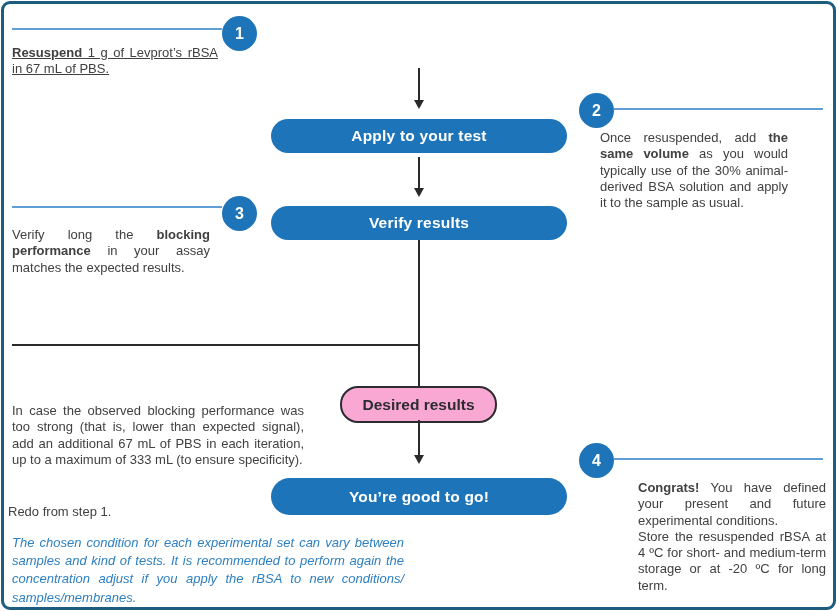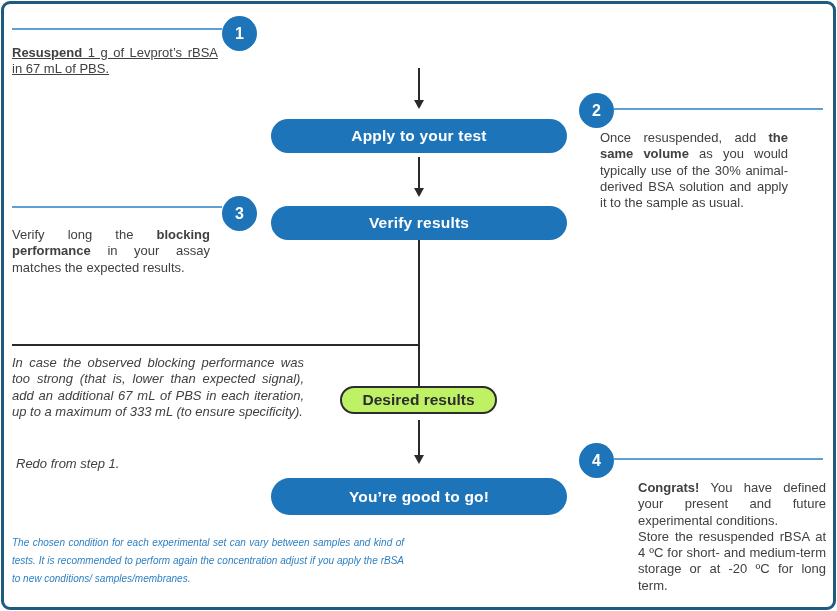--- a/index.html
+++ b/index.html
@@ -28,29 +28,29 @@
   .arrowhead{
     position:absolute;width:0;height:0;
     border-left:5px solid transparent;border-right:5px solid transparent;
     border-top:9px solid #2a2a2a;
   }
   .note{
     position:absolute;font-size:13px;line-height:16.3px;text-align:justify;
     color:#414042;
   }
   .oval{
-    position:absolute;left:340px;top:386px;width:157px;height:28px;background:#bef264;
+    position:absolute;left:340px;top:386px;width:157px;height:37px;background:#f9a8d4;
     border:2px solid #2b2b30;border-radius:18px;box-sizing:border-box;
     display:flex;align-items:center;justify-content:center;
     color:#2b2b30;font-weight:bold;font-size:15.5px;
   }
-  .italic{font-style:italic;}
+  .italic{margin-top:48px;}
   .footer-note{
     position:absolute;left:12px;top:534px;width:392px;
-    font-style:italic;font-size:10px;line-height:18.2px;text-align:justify;
+    font-style:italic;font-size:13px;line-height:18.2px;text-align:justify;
     color:#2e80c2;
   }
   b{font-weight:bold;}
 </style>
 </head>
 <body>
 
 <div class="stage">
 
   <div class="callout-line" style="left:12px;top:28px;width:210px;"></div>
@@ -91,21 +91,21 @@
   <div class="pill" style="left:271px;top:206px;">
     <span>Verify results</span>
   </div>
 
   <div class="flow-vline" style="left:418px;top:240px;height:146px;"></div>
   <div class="flow-hline" style="left:12px;top:344px;width:408px;"></div>
 
   <div class="note italic" style="left:12px;top:355px;width:292px;">
     <div class="para">In case the observed blocking performance was too strong (that is, lower than expected signal), add an additional 67 mL of PBS in each iteration, up to a maximum of 333 mL (to ensure specificity).</div>
   </div>
-  <div class="note italic" style="left:16px;top:456px;width:292px;">Redo from step 1.</div>
+  <div class="note italic" style="left:8px;top:456px;width:292px;">Redo from step 1.</div>
 
   <div class="oval">
     <span>Desired results</span>
   </div>
 
   <div class="flow-vline" style="left:418px;top:420px;height:35px;"></div>
   <div class="arrowhead" style="left:414px;top:455px;"></div>
 
   <div class="pill" style="left:271px;top:478px;height:37px;border-radius:19px;">
     <span>You’re good to go!</span>

